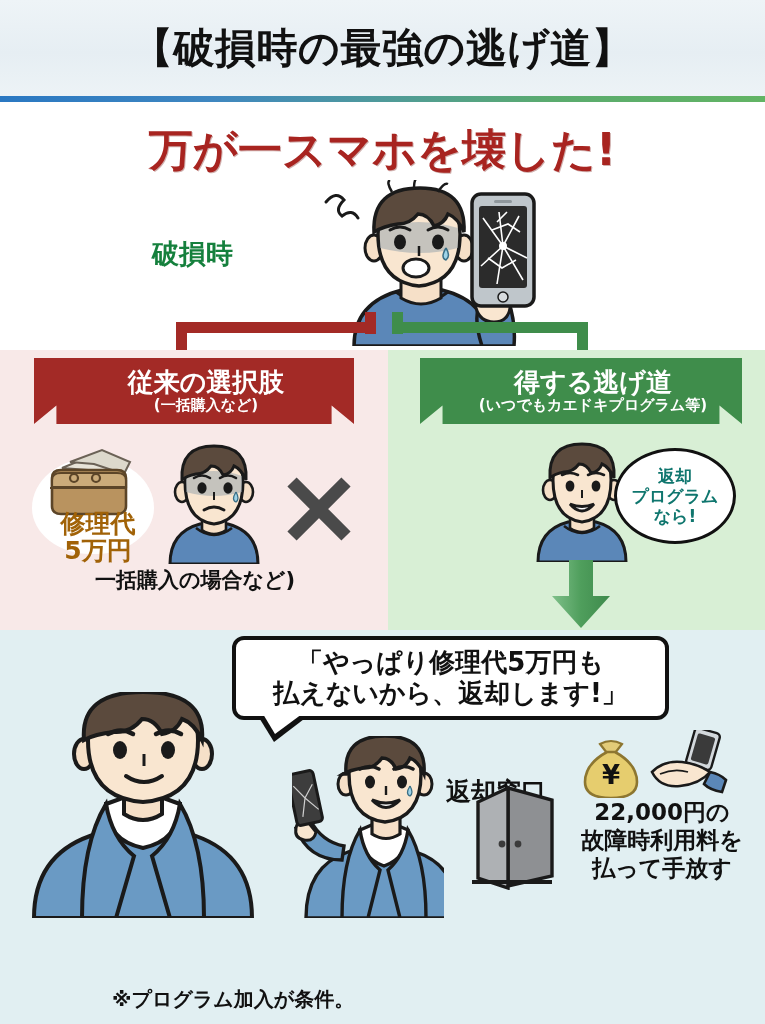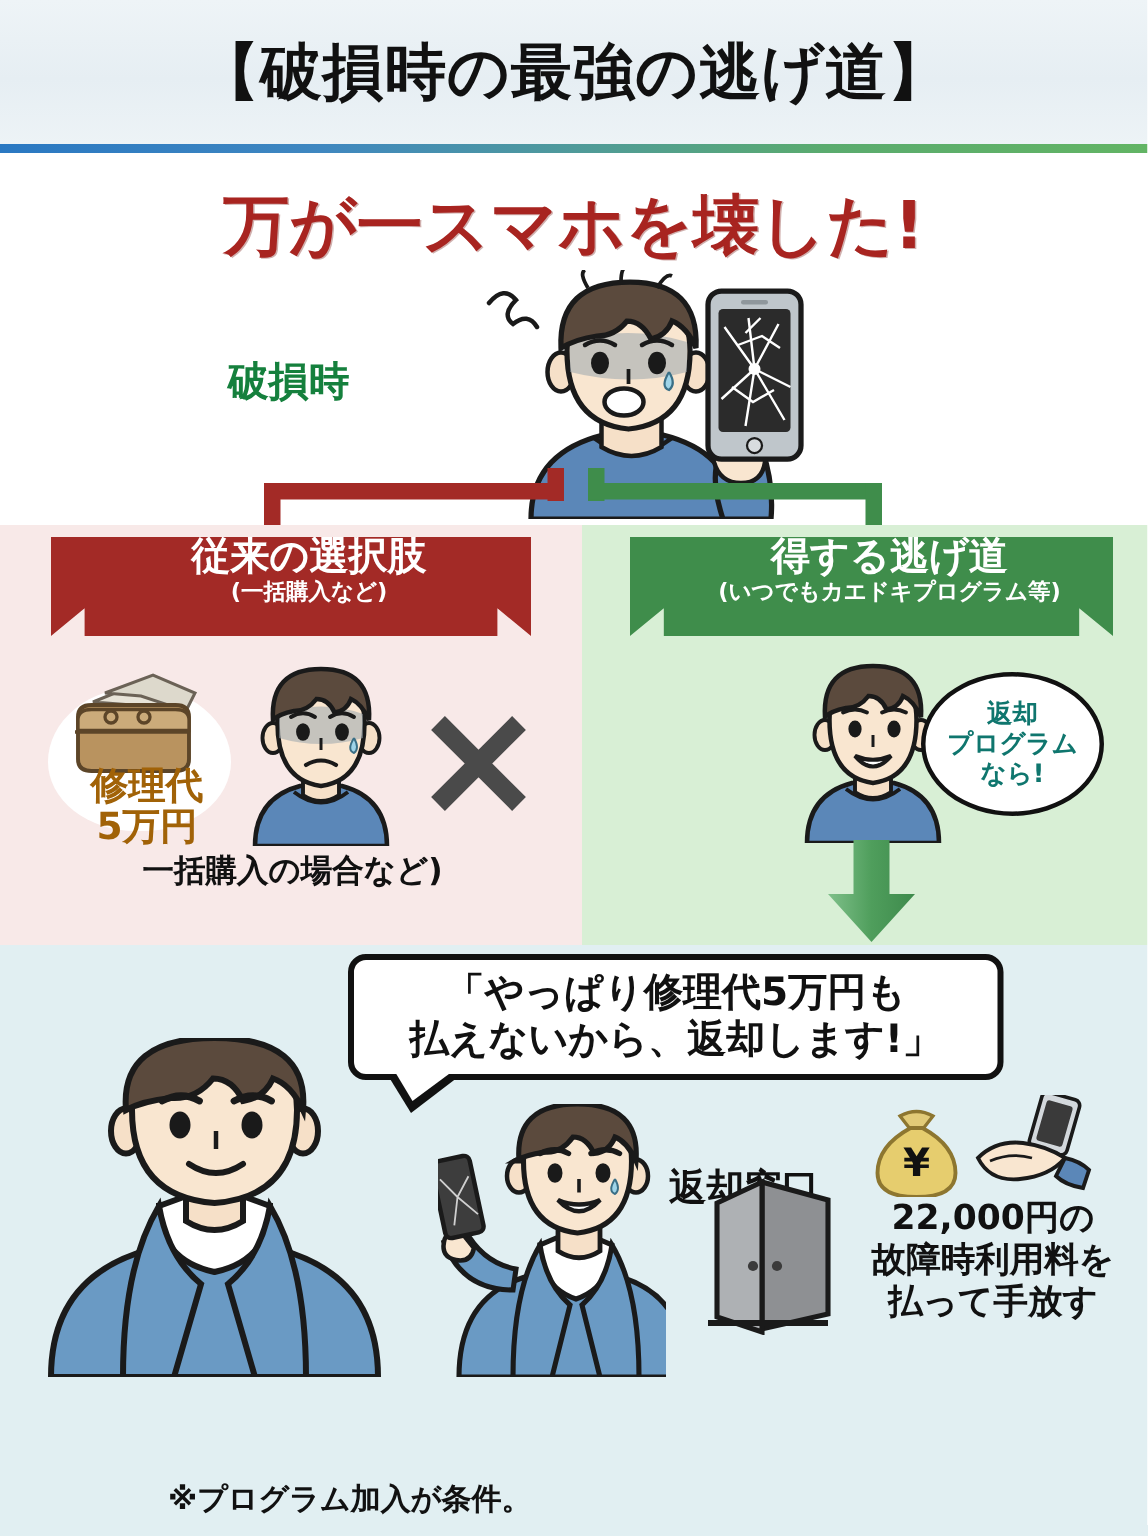--- a/index.html
+++ b/index.html
@@ -65,21 +65,21 @@
   .conn-grn-stem{ left: 392px; top: 312px; width: 11px; height: 22px; background: #3f8d4b; }
 
   
   .compare { position: absolute; left: 0; top: 350px; width: 765px; height: 280px; }
   .col { position: absolute; top: 0; height: 280px; }
   .col-left  { left: 0;   width: 388px; background: #f8e9e8; }
   .col-right { left: 388px; width: 377px; background: #d8efd5; }
 
   .ribbon {
     position: absolute; top: 8px; height: 66px;
-    display: flex; flex-direction: column; align-items: center; justify-content: flex-start;
+    display: flex; flex-direction: column; align-items: center; justify-content: center;
     color: #ffffff; text-align: center;
     clip-path: polygon(0 0, 100% 0, 100% 100%, 93% 72%, 93% 100%, 7% 100%, 7% 72%, 0 100%);
     padding-left: 24px;
   }
   .ribbon-left  { left: 34px; width: 320px; background: #a32a26; }
   .ribbon-right { left: 420px; width: 322px; background: #3f8d4b; }
   .ribbon-main { font-size: 26px; font-weight: 700; line-height: 1.05;
                  font-family: "DejaVu Sans", "Liberation Sans", sans-serif; }
   .ribbon-sub  { font-size: 15px; font-weight: 700; line-height: 1.1; margin-top: 1px;
                  font-family: "DejaVu Sans", "Liberation Sans", sans-serif; }

